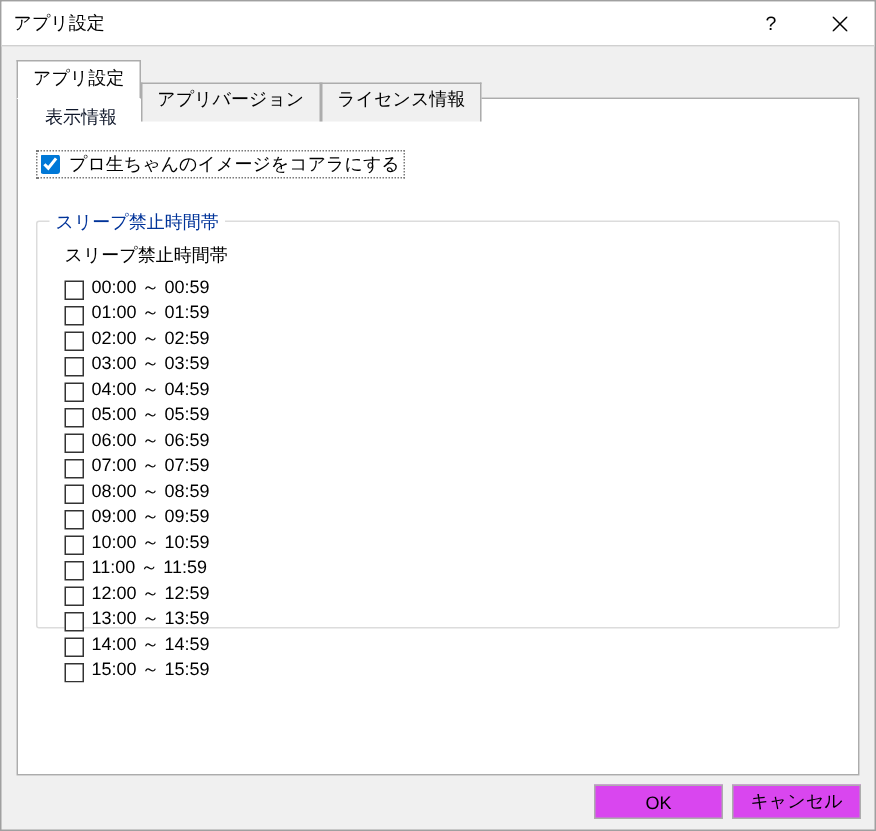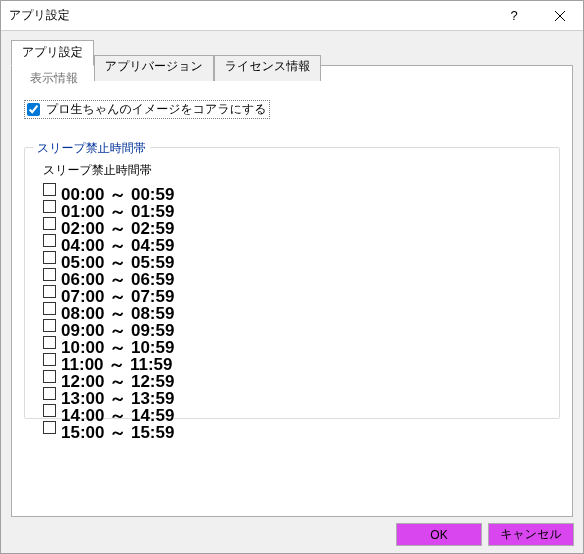--- a/index.html
+++ b/index.html
@@ -69,21 +69,21 @@
     padding: 10px 12px;
     position: relative;
   }
   .group1-label, .group2-label {
     position: absolute;
     background: #ffffff;
     padding: 0 4px;
     color: #1a5fb4;
     font-size: 12px;
   }
-  .group1-label { left: 14px; top: 4px; color: #737373; }
+  .group1-label { left: 14px; top: 4px; color: #0f172a; }
   .checkbox-row {
     margin-top: 24px;
     display: flex;
     align-items: center;
     gap: 4px;
     border: 1px dotted #7a7a7a;
     width: fit-content;
     padding: 0 2px;
   }
   .checkbox-row input { margin: 0 2px 0 0; width: 13px; height: 13px; accent-color: #0078d7;}
@@ -111,25 +111,24 @@
   .list-container::-webkit-scrollbar { width: 17px; }
   .list-container::-webkit-scrollbar-track { background: #f0f0f0; }
   .list-container::-webkit-scrollbar-thumb { background: #cdcdcd; }
   .list-container::-webkit-scrollbar-button {
     background: #f0f0f0;
     height: 17px;
     display: block;
   }
   .item {
     display: flex;
-    align-items: flex-start;
+    align-items: flex-end;
     gap: 5px;
     height: 17px;
-    font-size: 17px;
-    font-weight: bold;
+    font-size: 12px;
   }
   .item .cb {
     width: 13px; height: 13px;
     border: 1px solid #333;
     background: #fff;
     flex-shrink: 0;
   }
   .buttons {
     position: absolute;
     bottom: 8px;
@@ -194,20 +193,24 @@
           <div class="item">
             <span class="cb"></span>
             <span>01:00 ～ 01:59</span>
           </div>
           <div class="item">
             <span class="cb"></span>
             <span>02:00 ～ 02:59</span>
           </div>
           <div class="item">
             <span class="cb"></span>
+            <span>03:00 ～ 03:59</span>
+          </div>
+          <div class="item">
+            <span class="cb"></span>
             <span>04:00 ～ 04:59</span>
           </div>
           <div class="item">
             <span class="cb"></span>
             <span>05:00 ～ 05:59</span>
           </div>
           <div class="item">
             <span class="cb"></span>
             <span>06:00 ～ 06:59</span>
           </div>

